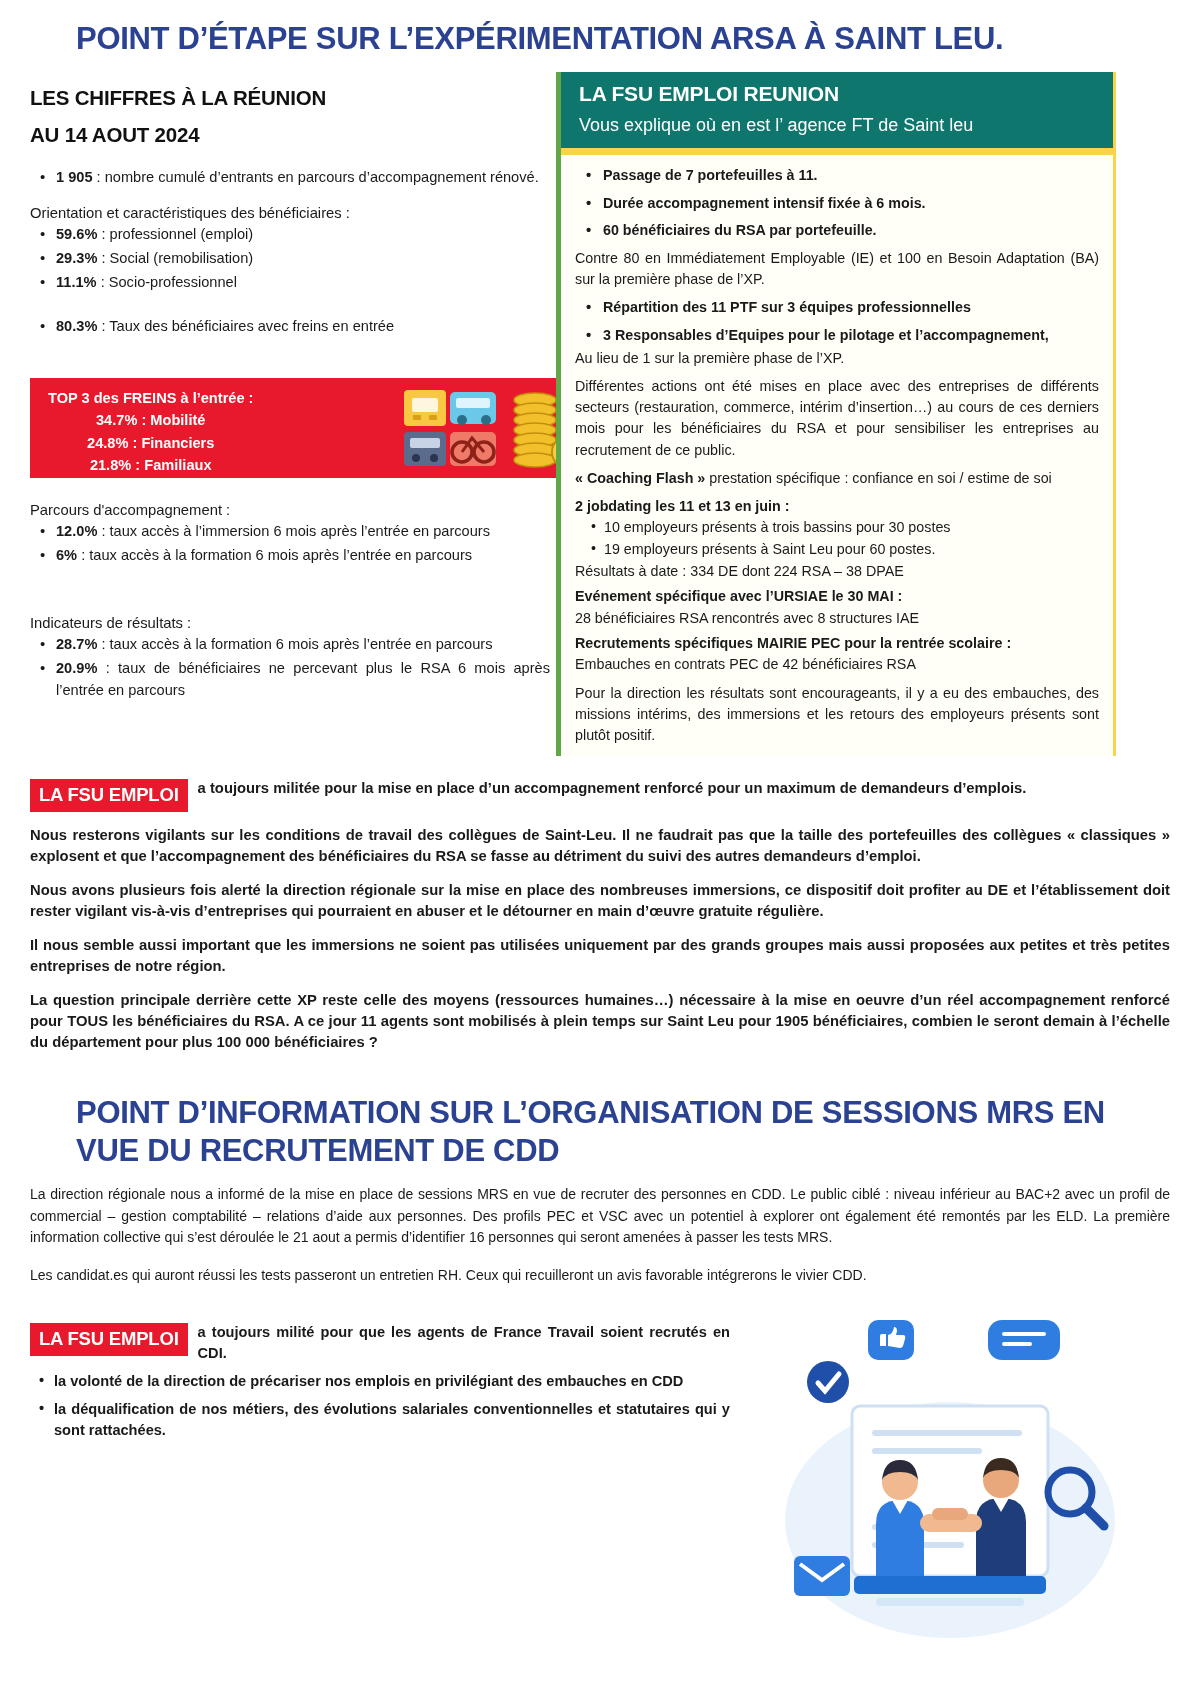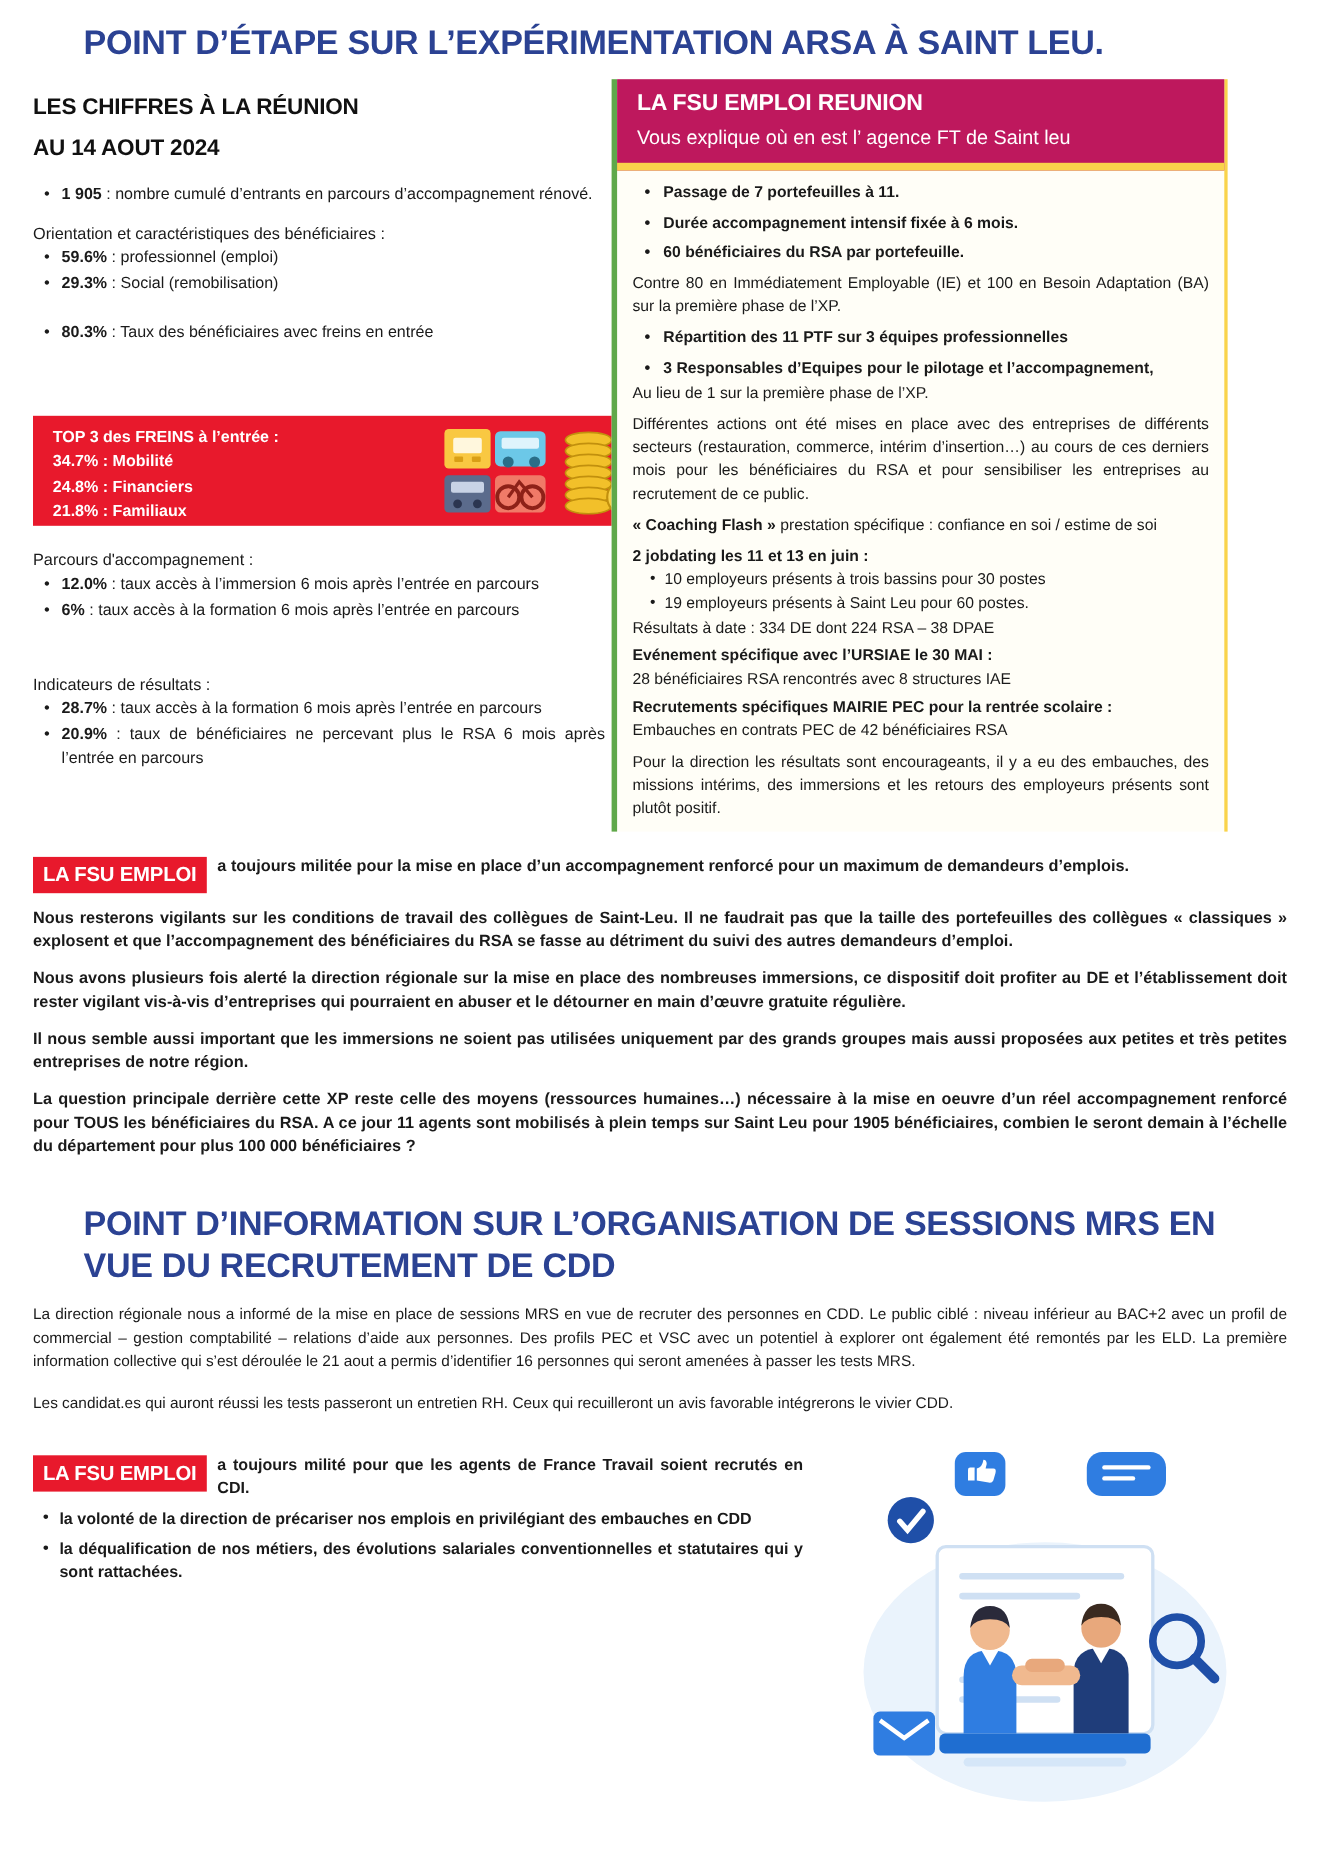--- a/index.html
+++ b/index.html
@@ -51,35 +51,35 @@
   }
   ul.bl > li b { font-weight:bold; }
   li.red, li.red::before { color:#e8192c; }
 
   .sec-title { font-weight:normal; font-size:14.8px; margin:16px 0 3px 0; }
   .sec-title.sp { margin-top:26px; }
 
   
   .red-card {
     position:absolute; left:30px; top:378px; width:624px; height:100px;
-    background:#e8192c; color:#fff; overflow:hidden;
+    background:#e8192c; color:#fff; overflow:hidden;text-align:center;
   }
   .red-card .rc-text { position:absolute; left:18px; top:9px; }
   .red-card .rc-line { font-weight:bold; font-size:14.6px; line-height:1.54; }
   .rc-art { position:absolute; right:4px; top:0; width:250px; height:100px; }
 
   
   .right-panel {
     position:absolute; left:556px; top:72px; width:560px; height:684px;
     border-left:5px solid #5fa84a;
     border-right:3px solid #f9d34b;
     background:#fffef7;
   }
   .rp-head {
-    background:#be185d; color:#fff; padding:10px 18px 12px 18px;
+    background:#0f766e; color:#fff; padding:10px 18px 12px 18px;
     border-bottom:7px solid #f9d34b;
   }
   .rp-head .rp-t1 { font-weight:bold; font-size:21px; letter-spacing:-0.2px; }
   .rp-head .rp-t2 { font-size:18px; margin-top:9px; font-weight:normal; }
   .rp-body { padding:10px 14px 8px 14px; }
   .rp-body ul { margin:0 0 0 28px; padding:0; list-style:none; }
   .rp-body ul li {
     position:relative; font-weight:bold; font-size:14.3px;
     line-height:1.52; margin-bottom:6px;
   }
@@ -157,20 +157,23 @@
       </li>
     </ul>
 
     <div class="sec-title">Orientation et caractéristiques des bénéficiaires :</div>
     <ul class="bl">
       <li>
         <b>59.6%</b><span> : professionnel (emploi)</span>
       </li>
       <li>
         <b>29.3%</b><span> :  Social (remobilisation)</span>
+      </li>
+      <li>
+        <b>11.1%</b><span> : Socio-professionnel</span>
       </li>
     </ul>
 
     <ul class="bl" style="margin-top:22px;">
       <li class="red">
         <b>80.3%</b><span> : Taux des bénéficiaires avec freins en entrée</span>
       </li>
     </ul>
   </div>
 

